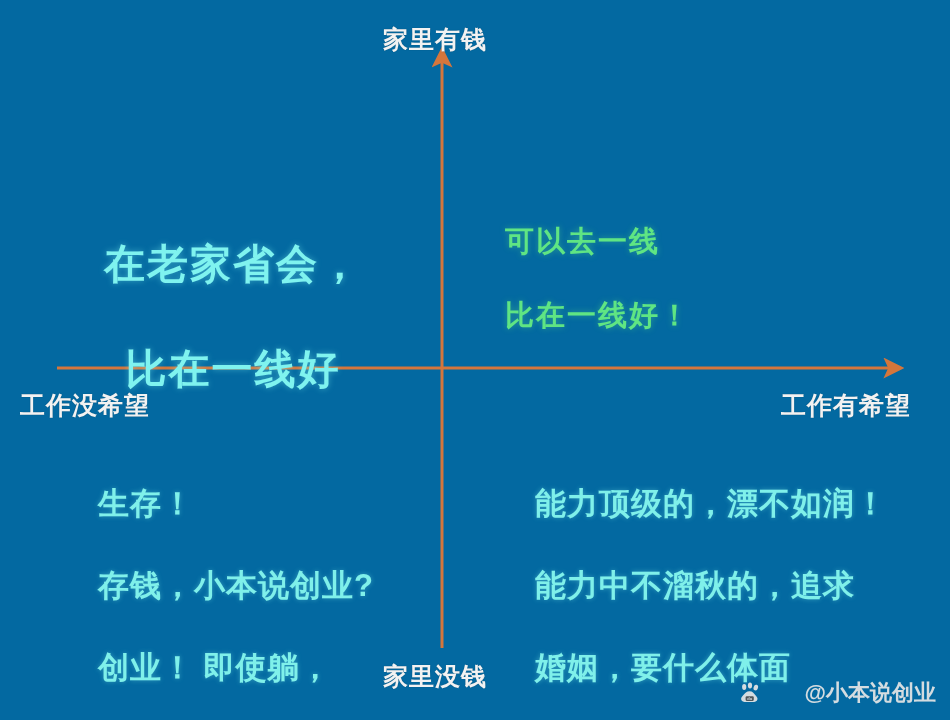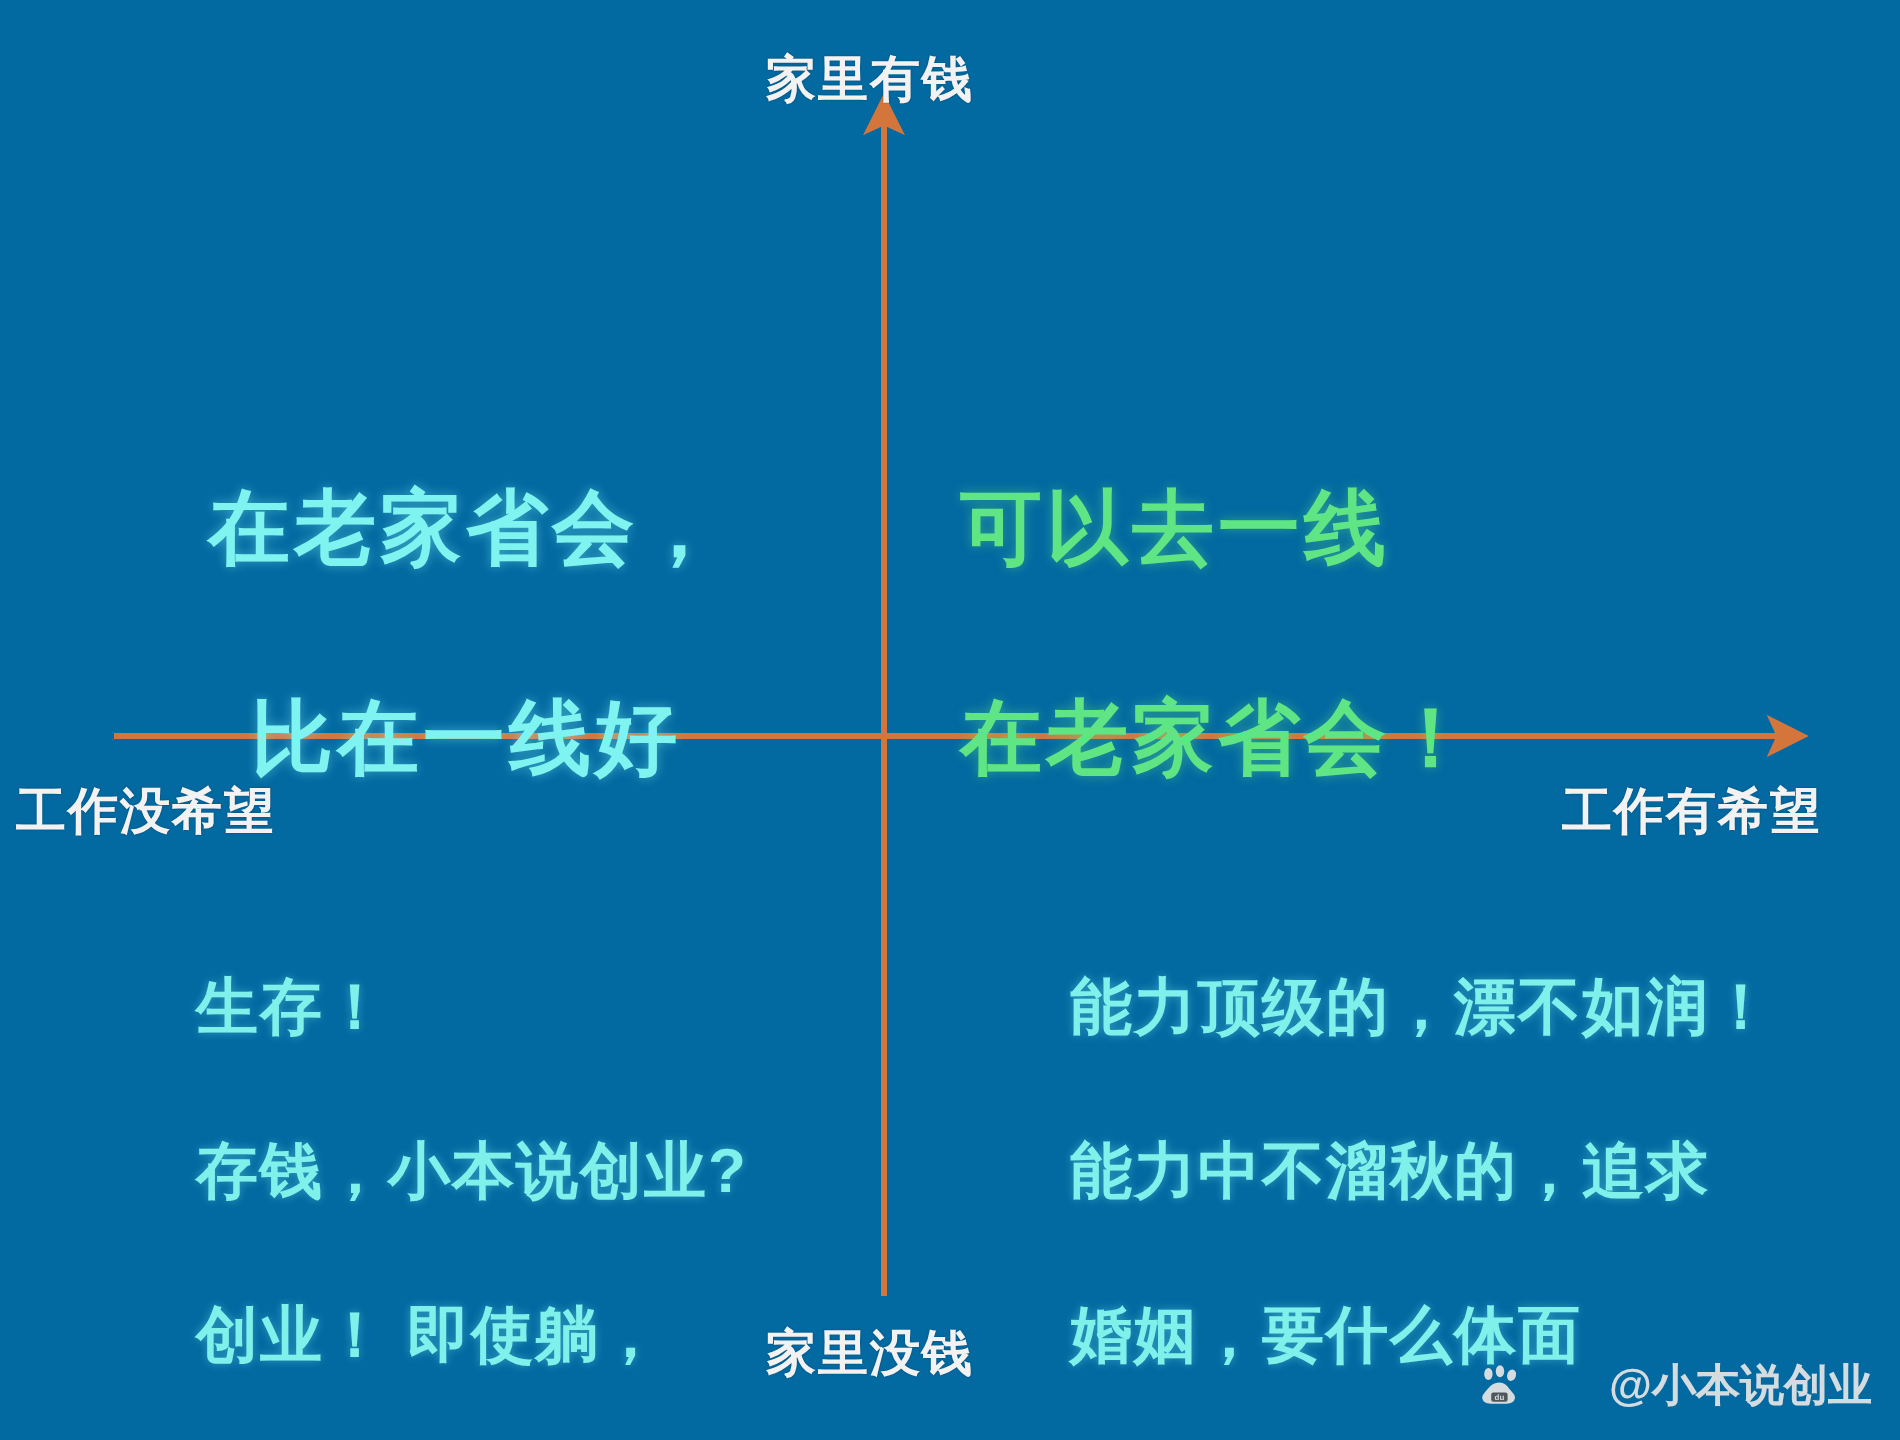--- a/index.html
+++ b/index.html
@@ -42,21 +42,21 @@
   }
   #label-top {
     left: 383px;
     top: 23px;
   }
   #label-bottom {
     left: 383px;
     top: 660px;
   }
   #label-left {
-    left: 8px;
+    left: 20px;
     top: 389px;
   }
   #label-right {
     left: 781px;
     top: 389px;
   }
 
   
   .quad {
     position: absolute;
@@ -69,23 +69,23 @@
   #quad-tl {
     left: 104px;
     top: 186px;
     font-size: 41px;
     color: #7ff3ef;
     letter-spacing: 2px;
     text-shadow: 0 0 6px rgba(127,243,239,0.45);
     text-align: center;
   }
   #quad-tr {
-    left: 480px;
+    left: 505px;
     top: 186px;
-    font-size: 41px;
+    font-size: 29px;
     color: #5fe583;
     letter-spacing: 2px;
     text-shadow: 0 0 6px rgba(95,229,131,0.45);
   }
   #quad-bl {
     left: 98px;
     top: 443px;
     font-size: 31px;
     color: #7ff0ea;
     letter-spacing: 1px;
@@ -146,21 +146,21 @@
 
   <div class="axis-label" id="label-right">工作有希望</div>
 
   <div class="quad" id="quad-tl">
     <span class="quad-line">在老家省会，</span>
     <span class="quad-line">比在一线好</span>
   </div>
 
   <div class="quad" id="quad-tr">
     <span class="quad-line">可以去一线</span>
-    <span class="quad-line">在老家省会！</span>
+    <span class="quad-line">比在一线好！</span>
   </div>
 
   <div class="quad" id="quad-bl">
     <span class="quad-line">生存！</span>
     <span class="quad-line">存钱，小本说创业?</span>
     <span class="quad-line">创业！ 即使躺，</span>
     
   </div>
 
   <div class="quad" id="quad-br">

